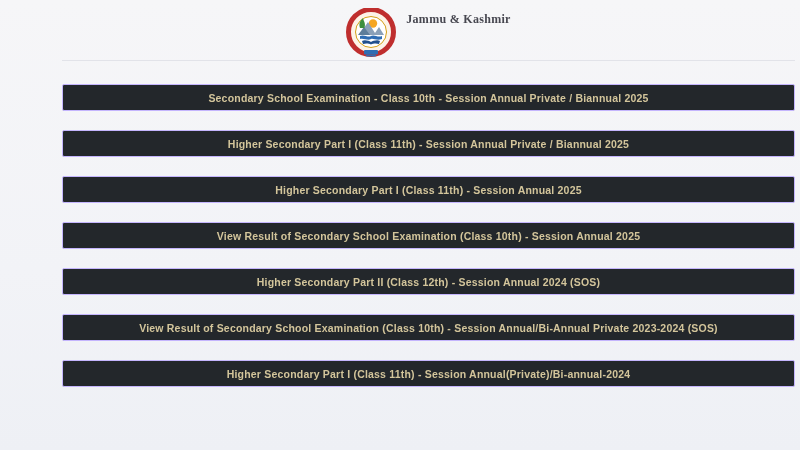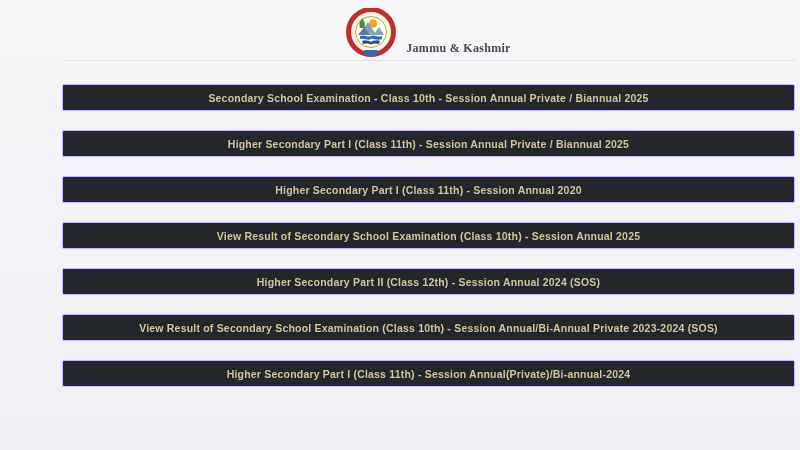--- a/index.html
+++ b/index.html
@@ -14,21 +14,21 @@
   }
   .site-header {
     padding-top:8px;
     height:61px;
     display:flex;
     justify-content:center;
     align-items:flex-start;
     border-bottom:1px solid #e2e3e9;
   }
   .logo-wrap { width:50px; height:50px; margin-right:10px; flex:0 0 auto; }
-  .org-text { padding-top:4px; font-family:"Liberation Serif", serif;margin-top:29px; }
+  .org-text { padding-top:4px; font-family:"Liberation Serif", serif; }
   .org-small {
     font-size:12px;
     font-weight:bold;
     color:#474750;
     letter-spacing:0.3px;
   }
   .org-large {
     font-size:21px;
     font-weight:bold;
     color:#a71f2e;
@@ -82,21 +82,21 @@
   </div>
 
   <div class="results-list">
       <div class="result-bar">
         <span>Secondary School Examination - Class 10th - Session Annual Private / Biannual 2025</span>
       </div>
       <div class="result-bar">
         <span>Higher Secondary Part I (Class 11th) - Session Annual Private / Biannual 2025</span>
       </div>
       <div class="result-bar">
-        <span>Higher Secondary Part I (Class 11th) - Session Annual 2020</span>
+        <span>Higher Secondary Part I (Class 11th) - Session Annual 2025</span>
       </div>
       <div class="result-bar">
         <span>View Result of Secondary School Examination (Class 10th) - Session Annual 2025</span>
       </div>
       <div class="result-bar">
         <span>Higher Secondary Part II (Class 12th) - Session Annual 2024 (SOS)</span>
       </div>
       <div class="result-bar">
         <span>View Result of Secondary School Examination (Class 10th) - Session Annual/Bi-Annual Private 2023-2024 (SOS)</span>
       </div>

